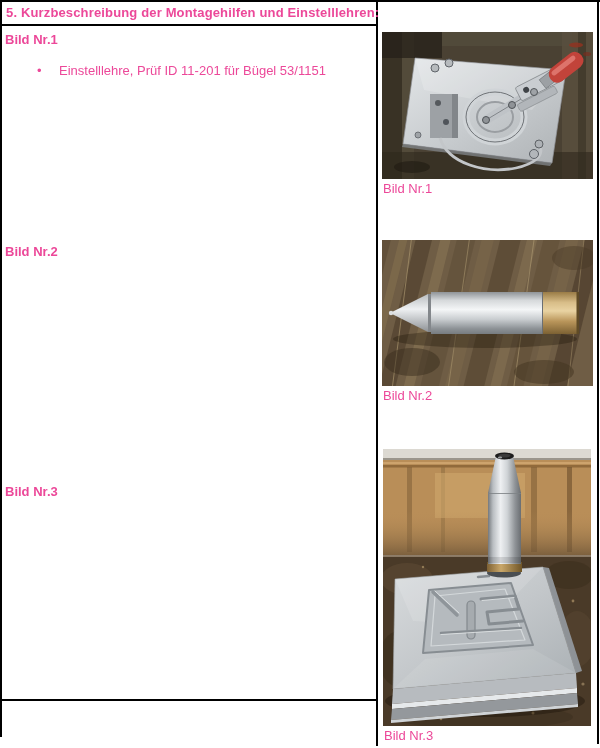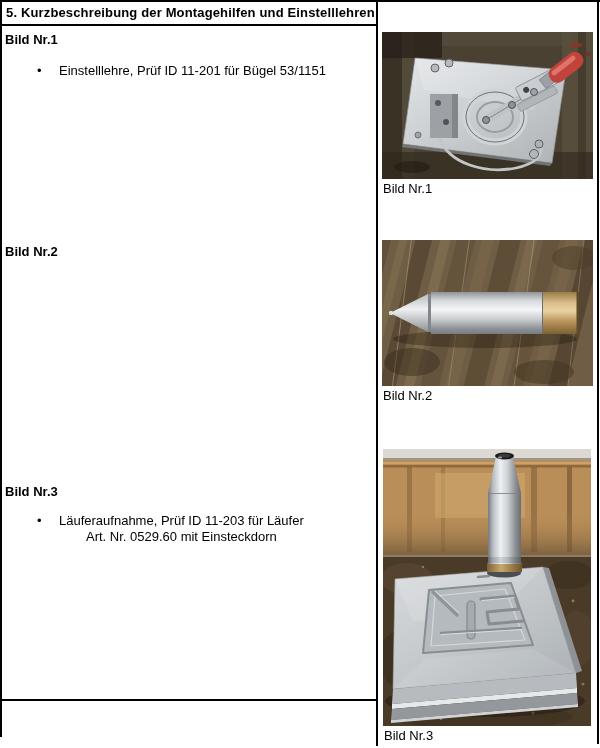--- a/index.html
+++ b/index.html
@@ -1,37 +1,37 @@
 <!DOCTYPE html>
 <html><head>
 <meta charset="utf-8">
 <style>
   html,body{margin:0;padding:0;background:#ffffff;}
   .page{
     position:relative;width:600px;height:748px;background:#ffffff;
-    font-family:"Liberation Sans",sans-serif;color:#000000;overflow:hidden;
+    font-family:"Liberation Sans",sans-serif;color:#ec4899;overflow:hidden;
   }
   
   .bl{position:absolute;background:#000;}
   .bl-top{left:0;top:0;width:600px;height:2px;}
   .bl-left{left:0;top:0;width:2px;height:737px;}
   .bl-right{left:597px;top:0;width:2px;height:744px;}
   .bl-divider{left:376px;top:0;width:2px;height:746px;}
   .bl-title-underline{left:2px;top:24px;width:374px;height:2px;}
   .bl-leftcol-bottom{left:2px;top:699px;width:374px;height:2px;}
 
   .title{position:absolute;left:6px;top:5px;font-size:13px;font-weight:bold;letter-spacing:.15px;white-space:nowrap;}
   .heading{position:absolute;left:5px;font-size:13px;font-weight:bold;}
   .h1{top:32px}.h2{top:244px}.h3{top:484px}
 
   .bullet{position:absolute;left:37px;font-size:13px;display:flex;align-items:flex-start;}
   .b1{top:63px}.b2{top:292px}.b3{top:513px}
   .dot{display:inline-block;width:22px;flex:0 0 22px;}
   .dot::before{content:"\2022";font-size:13px;}
-  .btxt{white-space:pre-line;line-height:15.5px;text-align:center;}
+  .btxt{white-space:pre-line;line-height:15.5px;}
 
   .photo{position:absolute;margin:0;padding:0;}
   .photo svg{display:block;width:100%;height:100%;}
   .p1{left:382px;top:32px;width:211px;height:147px;}
   .p2{left:382px;top:240px;width:211px;height:146px;}
   .p3{left:383px;top:449px;width:208px;height:277px;}
 
   .caption{position:absolute;font-size:13px;white-space:nowrap;}
   .c1{left:383px;top:181px}.c2{left:383px;top:388px}.c3{left:384px;top:728px}
 </style>
@@ -51,25 +51,20 @@
 
   <div class="heading h1">Bild Nr.1</div>
   <div class="bullet b1">
     <span class="dot"></span>
     <span class="btxt">Einstelllehre, Prüf ID 11-201 für Bügel 53/1151</span>
   </div>
 
   <div class="heading h2">Bild Nr.2</div>
 
   <div class="heading h3">Bild Nr.3</div>
-  <div class="bullet b3">
-    <span class="dot"></span>
-    <span class="btxt">Läuferaufnahme, Prüf ID 11-203 für Läufer
-Art. Nr. 0529.60 mit Einsteckdorn</span>
-  </div>
 
   <figure class="photo p1">
     <svg viewBox="0 0 211 147" role="img" aria-label="Einstelllehre: Metallplatte mit Schnellspanner mit rotem Griff auf dunklem Holztisch">
       <defs>
         <linearGradient id="g1plate" x1="0" y1="0" x2="1" y2="1">
           <stop offset="0" stop-color="#e3e6e8"></stop>
             <stop offset="0.55" stop-color="#c6cacd"></stop>
             <stop offset="1" stop-color="#aeb2b5"></stop>
         </linearGradient>
       </defs>

